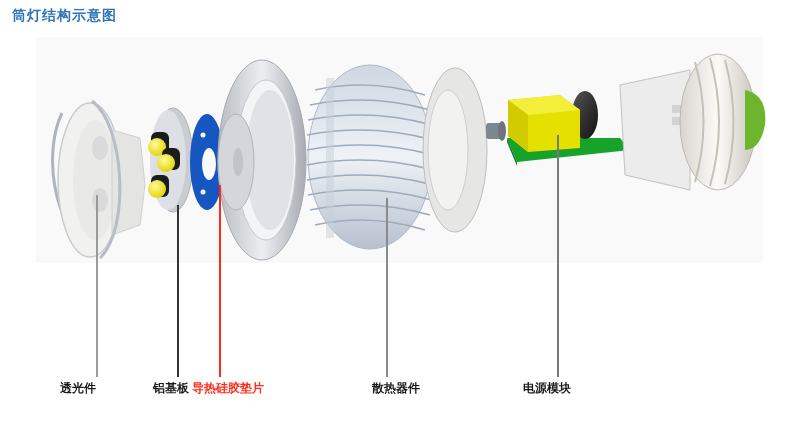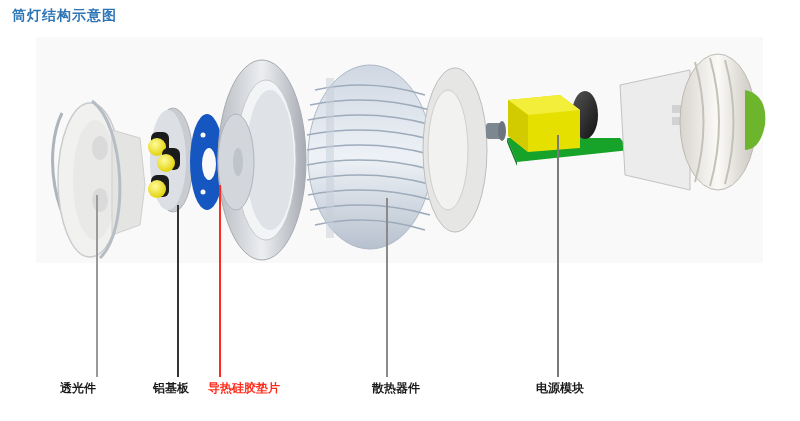--- a/index.html
+++ b/index.html
@@ -131,15 +131,15 @@
 </svg>
 
 <div class="leader" style="left:96px;top:195px;height:182px;background:#9a9a9a;"></div>
 <div class="leader" style="left:177px;top:205px;height:172px;background:#333333;"></div>
 <div class="leader" style="left:219px;top:185px;height:192px;background:#ff2a1a;width:1.5px;"></div>
 <div class="leader" style="left:386px;top:198px;height:179px;background:#8a8a8a;"></div>
 <div class="leader" style="left:557px;top:135px;height:242px;background:#7a7a7a;"></div>
 
 <div class="label" style="left:60px;">透光件</div>
 <div class="label" style="left:139px;margin-left:14px;">铝基板</div>
-<div class="label" style="left:208px;color:#ff2a1a;">导热硅胶垫片</div>
+<div class="label" style="left:192px;color:#ff2a1a;">导热硅胶垫片</div>
 <div class="label" style="left:372px;">散热器件</div>
-<div class="label" style="left:536px;">电源模块</div>
+<div class="label" style="left:523px;">电源模块</div>
 
 </body></html>

